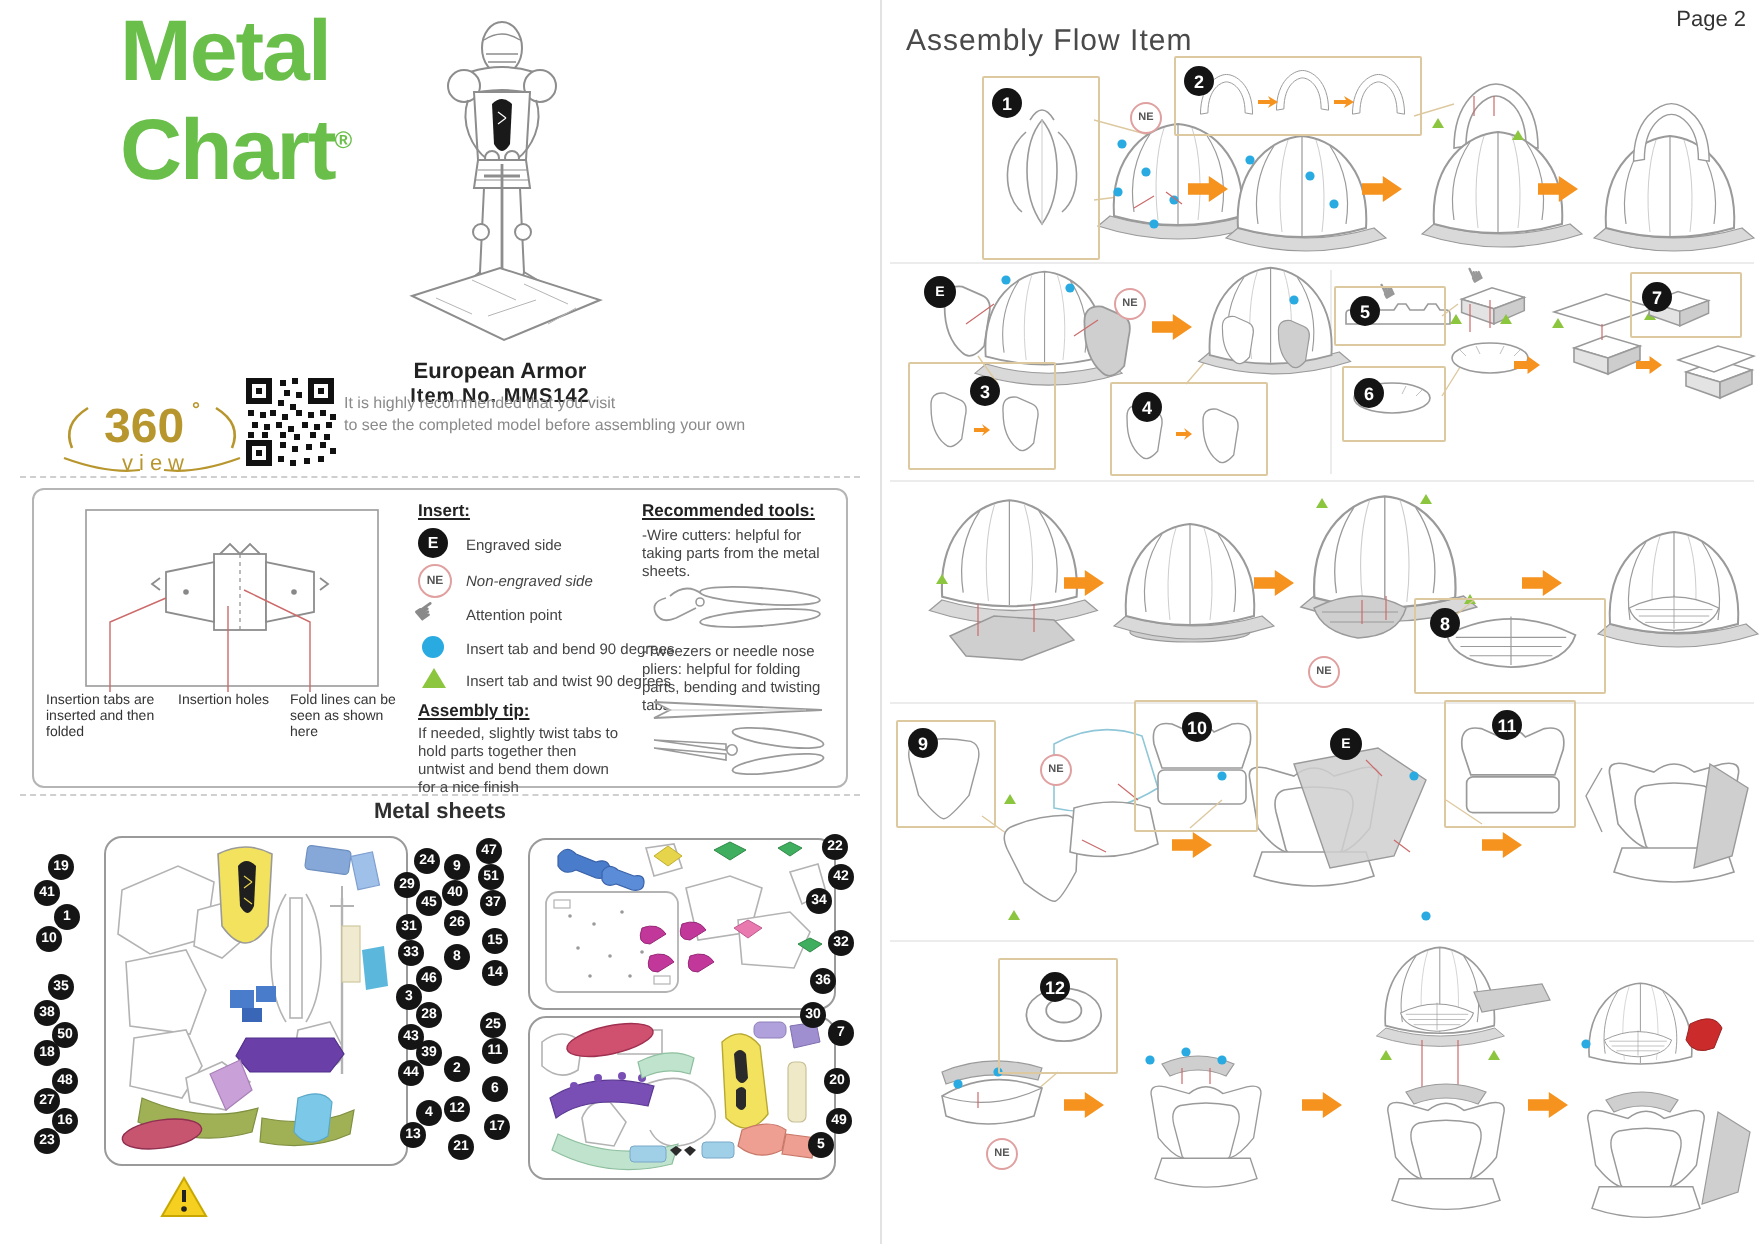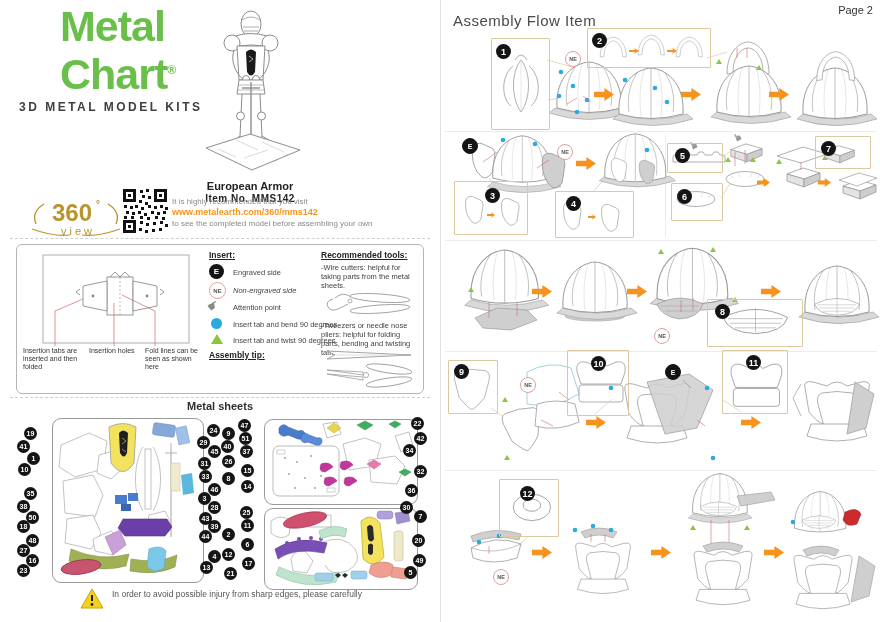--- a/index.html
+++ b/index.html
@@ -52,21 +52,20 @@
 </style>
 </head>
 <body>
 
 <div class="page">
 
   <div class="logo">
     <div><span>Metal</span></div>
     <div><span>Chart</span><sup>®</sup></div>
   </div>
-  <div class="tagline">3D METAL MODEL KITS</div>
 
   <svg class="abs" style="left:178px;top:6px;" width="150" height="172" viewBox="0 0 150 172">
     <g fill="#fff" stroke="#8d8d8d" stroke-width="1">
       <ellipse cx="73" cy="18" rx="10" ry="13"></ellipse>
       <path d="M64,14 q9,-6 18,0" fill="none" stroke-width="0.7"></path>
       <path d="M65,21 h16 M66,25 h14" fill="none" stroke-width="0.7"></path>
       <path d="M57,30 Q73,25 89,30 L93,42 Q73,36 53,42 Z"></path>
       <circle cx="54" cy="37" r="8"></circle>
         <circle cx="92" cy="37" r="8"></circle>
       <path d="M59,40 L87,40 L85,74 L61,74 Z"></path>
@@ -148,21 +147,20 @@
     <rect x="4" y="4" width="7" height="7" fill="#fff"></rect>
       <rect x="6" y="6" width="3" height="3" fill="#111"></rect>
     <rect x="35" y="4" width="7" height="7" fill="#fff"></rect>
       <rect x="37" y="6" width="3" height="3" fill="#111"></rect>
     <rect x="4" y="35" width="7" height="7" fill="#fff"></rect>
       <rect x="6" y="37" width="3" height="3" fill="#111"></rect>
   </svg>
 
   <div class="note">
     <div>It is highly recommended that you visit</div>
-    <div class="url">www.metalearth.com/360/mms142</div>
     <div>to see the completed model before assembling your own</div>
   </div>
 
   <div class="dashline" style="left:10px;top:238px;width:420px;"></div>
 
   <div class="legbox">
 
     <svg class="abs" style="left:4px;top:6px;" width="180" height="100" viewBox="0 0 180 100">
       <rect x="22" y="4" width="146" height="88" fill="none" stroke="#9a9a9a" stroke-width="0.8"></rect>
       <g transform="translate(58,18)" fill="#fff" stroke="#8d8d8d" stroke-width="0.9">
@@ -194,20 +192,21 @@
         <span>NE</span>
       </div>
     <div class="legitem" style="left:216px;top:41px;font-style:italic;">Non-engraved side</div>
     <div class="abs" style="left:190px;top:53px;font-size:13px;color:#8a8a8a;transform:rotate(-35deg);">☛</div>
     <div class="legitem" style="left:216px;top:58px;">Attention point</div>
     <div class="abs" style="left:194px;top:73px;width:11px;height:11px;border-radius:50%;background:#29abe2;"></div>
     <div class="legitem" style="left:216px;top:75px;">Insert tab and bend 90 degrees</div>
     <div class="abs" style="left:194px;top:89px;width:0;height:0;border-left:6px solid transparent;border-right:6px solid transparent;border-bottom:10px solid #8cc63f;"></div>
     <div class="legitem" style="left:216px;top:91px;">Insert tab and twist 90 degrees</div>
     <div class="abs sectitle" style="left:192px;top:105px;">Assembly tip:</div>
+    <div class="abs smalltxt" style="left:192px;top:117px;width:102px;">If needed, slightly twist tabs to hold parts together then untwist and bend them down for a nice finish</div>
 
     <div class="abs sectitle" style="left:304px;top:5px;">Recommended tools:</div>
     <div class="abs smalltxt" style="left:304px;top:18px;width:96px;">-Wire cutters:  helpful for taking parts from the metal sheets.</div>
     <svg class="abs" style="left:306px;top:44px;" width="92" height="30" viewBox="0 0 92 30">
       <path d="M10,10 q-8,2 -5,8 q3,5 10,2 l10,-5" fill="#fff" stroke="#9a9a9a" stroke-width="0.9"></path>
       <path d="M12,9 q8,-7 16,-1" fill="none" stroke="#9a9a9a" stroke-width="0.9"></path>
       <circle cx="27" cy="12" r="2" fill="#fff" stroke="#9a9a9a" stroke-width="0.8"></circle>
       <ellipse cx="57" cy="9" rx="30" ry="4" transform="rotate(4 57 9)" fill="#fff" stroke="#9a9a9a" stroke-width="0.9"></ellipse>
       <ellipse cx="57" cy="20" rx="30" ry="4" transform="rotate(-4 57 20)" fill="#fff" stroke="#9a9a9a" stroke-width="0.9"></ellipse>
     </svg>
@@ -494,21 +493,20 @@
   <div class="pn" style="left:404px;top:566px;">
       <span>5</span>
     </div>
 
   <svg class="abs" style="left:80px;top:588px;" width="24" height="21" viewBox="0 0 24 21">
     <path d="M12,1 L23,20 L1,20 Z" fill="#f5d020" stroke="#c8a800" stroke-width="1"></path>
     <path d="M12,7 L12,13" stroke="#222" stroke-width="2"></path>
     <circle cx="12" cy="16.5" r="1.4" fill="#222"></circle>
   </svg>
   <div class="warntxt">
-    <div>In order to avoid possible injury from sharp edges, please carefully</div>
   </div>
 
   <div class="rhalf">
     <div class="pagelabel">Page 2</div>
     <div class="flowtitle">Assembly Flow Item</div>
 
     <div class="hline" style="top:131px;"></div>
     <div class="hline" style="top:240px;"></div>
     <div class="hline" style="top:351px;"></div>
     <div class="hline" style="top:470px;"></div>

